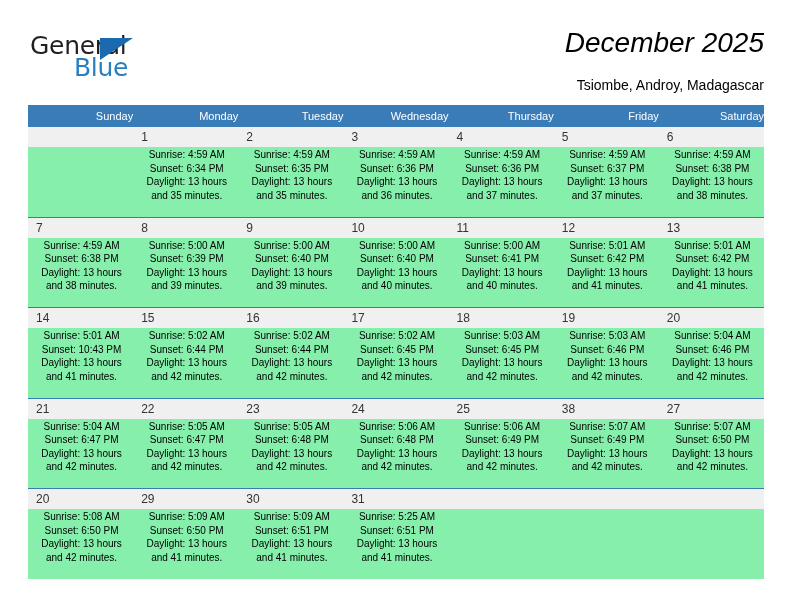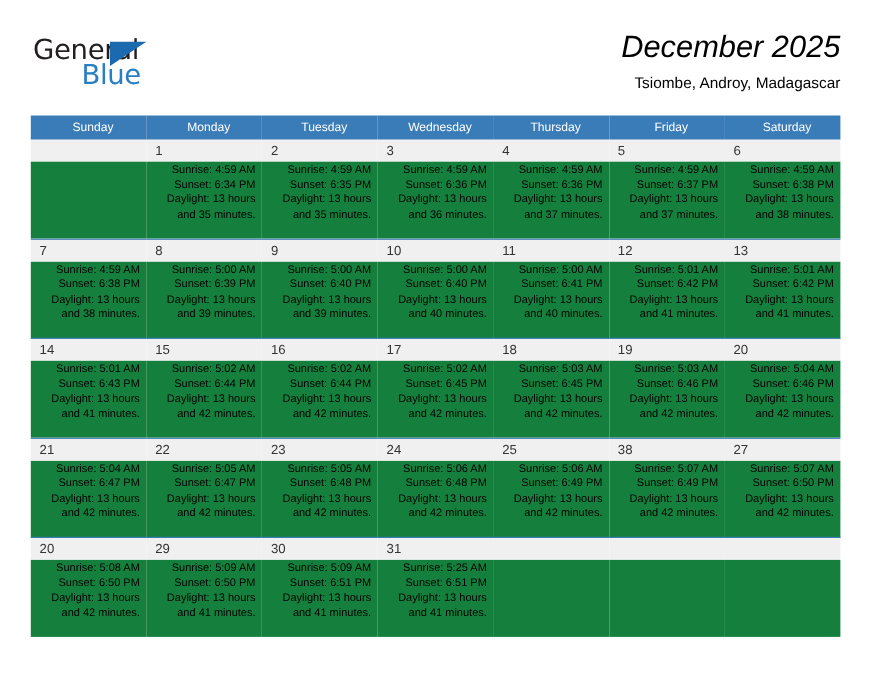--- a/index.html
+++ b/index.html
@@ -76,21 +76,21 @@
   }
   .cal-title {
     font-size: 28px;
     font-weight: normal;
     color: #000000;
     line-height: 34px;
     white-space: nowrap;
     font-style: italic;
   }
   .cal-subtitle {
-    margin-top: 6px;
+    margin-top: 16px;
     font-size: 14px;
     color: #000000;
     line-height: 18px;
     white-space: nowrap;
   }
 
   
   .calendar {
     position: absolute;
     left: 28px;
@@ -102,21 +102,21 @@
     border-collapse: collapse;
     width: 736px;
     table-layout: fixed;
   }
 
   table.cal thead th {
     background: #3a7cb8;
     color: #ffffff;
     font-size: 11px;
     font-weight: normal;
-    text-align: center;
+    text-align: right;
     padding: 5px 0 5px 8px;
     height: 19px;
     box-sizing: border-box;
     border: none;
   }
 
   tr.week-num td {
     background: #f0f0f0;
     border-top: 1px solid #3a7cb8;
     font-size: 12px;
@@ -125,24 +125,24 @@
     padding: 3px 0 3px 8px;
     height: 18px;
     box-sizing: border-box;
     vertical-align: top;
   }
   tr.week-first.week-num td {
     border-top: none;
   }
 
   tr.week-body td {
-    background: #15803d;
+    background: #86efac;
     font-size: 10px;
     color: #000000;
-    text-align: right;
+    text-align: center;
     padding: 1px 6px 6px 8px;
     height: 70px;
     vertical-align: top;
     line-height: 13.6px;
     box-sizing: border-box;
   }
 
   .cell-line {
     display: block;
     white-space: nowrap;
@@ -294,21 +294,21 @@
             <td>15</td>
             <td>16</td>
             <td>17</td>
             <td>18</td>
             <td>19</td>
             <td>20</td>
           </tr>
           <tr class="week-body">
             <td>
               <span class="cell-line">Sunrise: 5:01 AM</span>
-              <span class="cell-line">Sunset: 6:43 PM</span>
+              <span class="cell-line">Sunset: 10:43 PM</span>
               <span class="cell-line">Daylight: 13 hours</span>
               <span class="cell-line">and 41 minutes.</span>
             </td>
             <td>
               <span class="cell-line">Sunrise: 5:02 AM</span>
               <span class="cell-line">Sunset: 6:44 PM</span>
               <span class="cell-line">Daylight: 13 hours</span>
               <span class="cell-line">and 42 minutes.</span>
             </td>
             <td>

